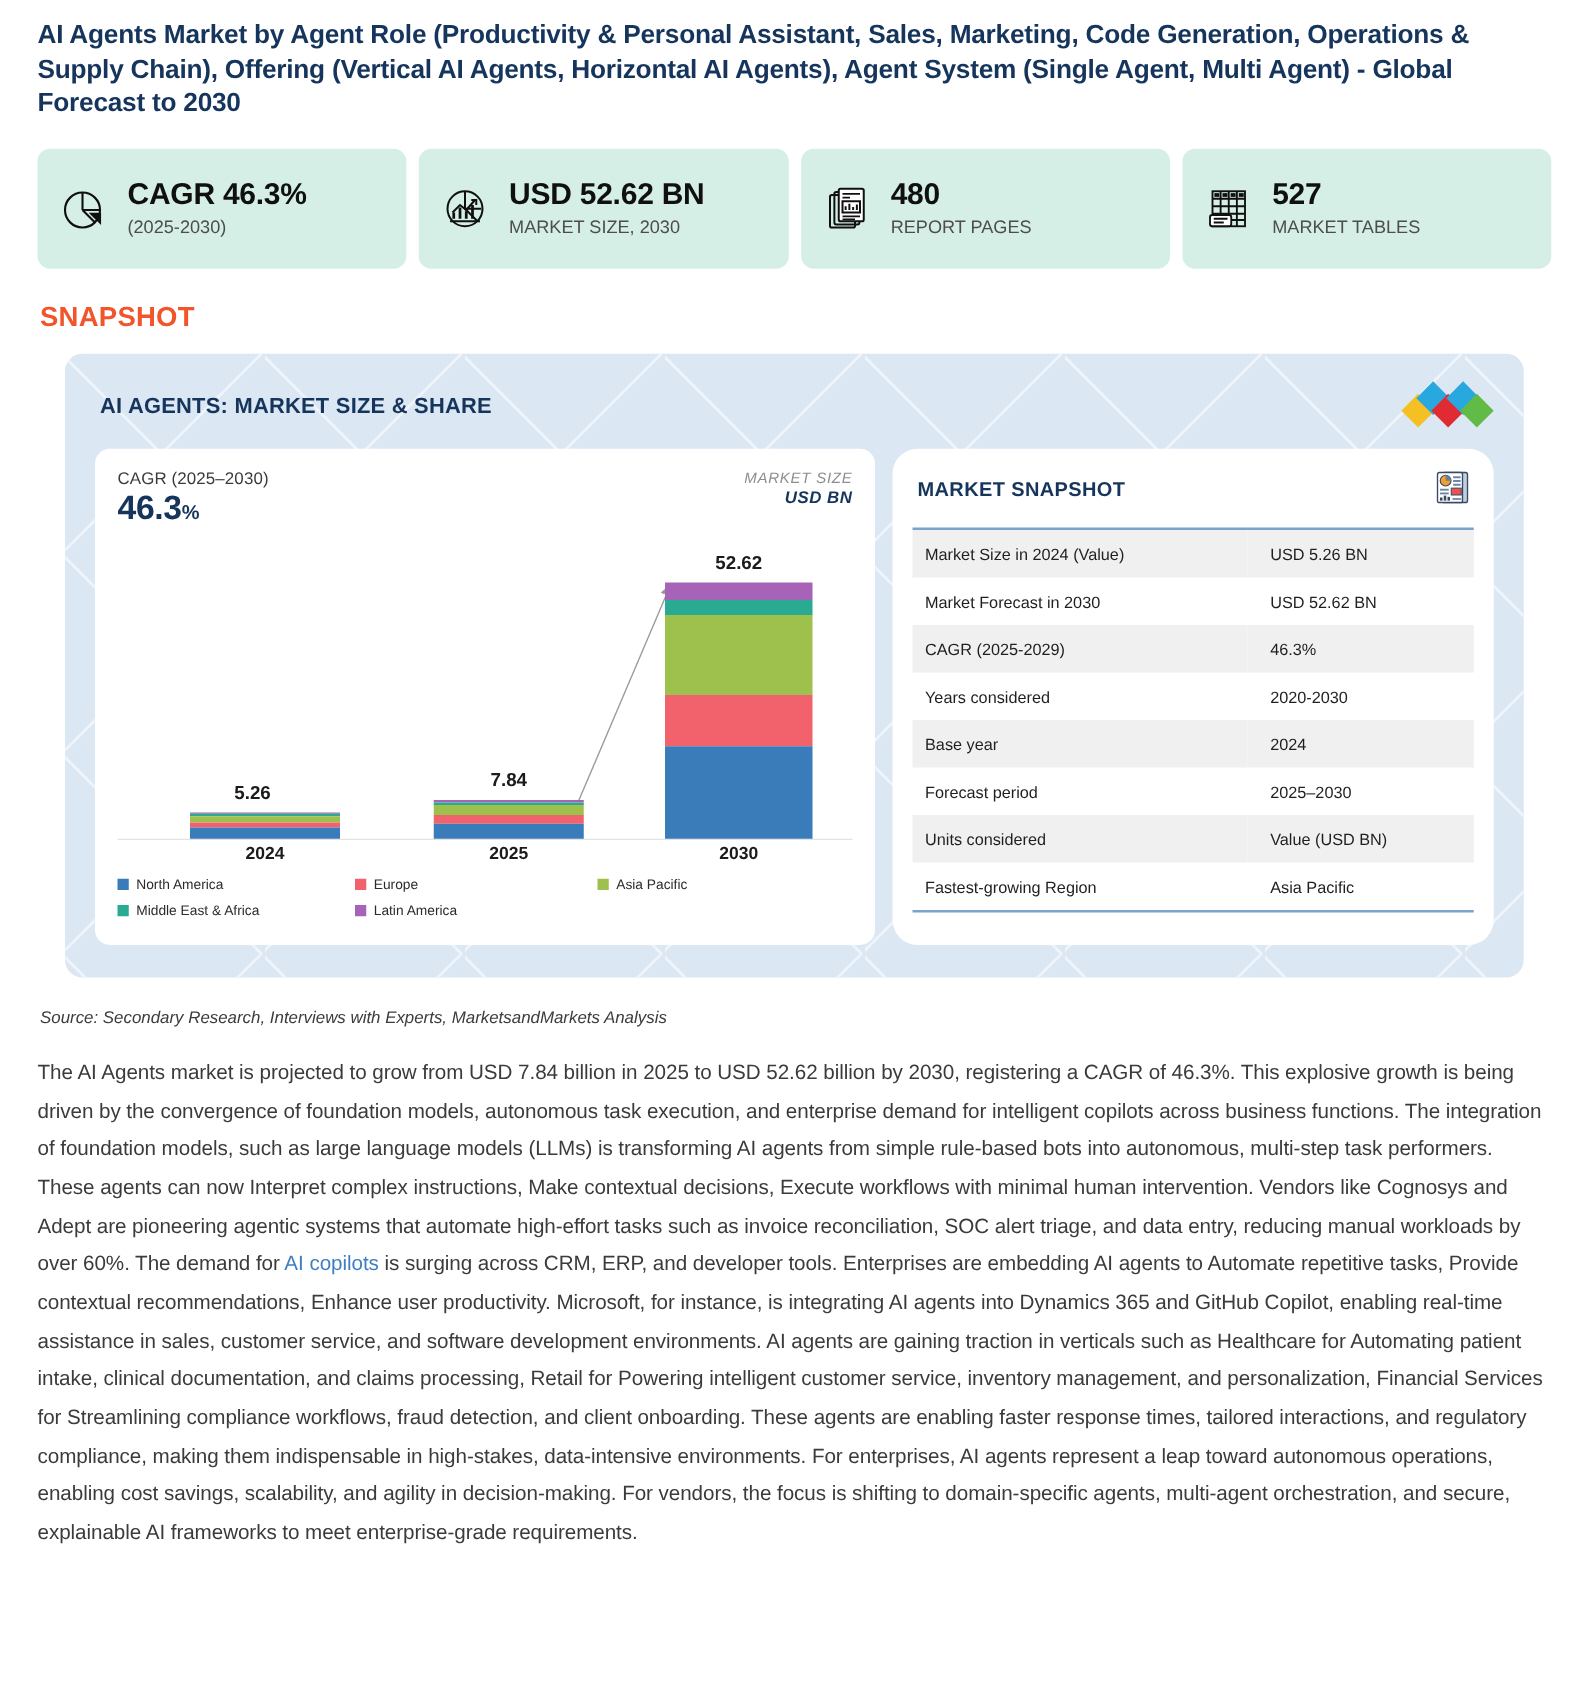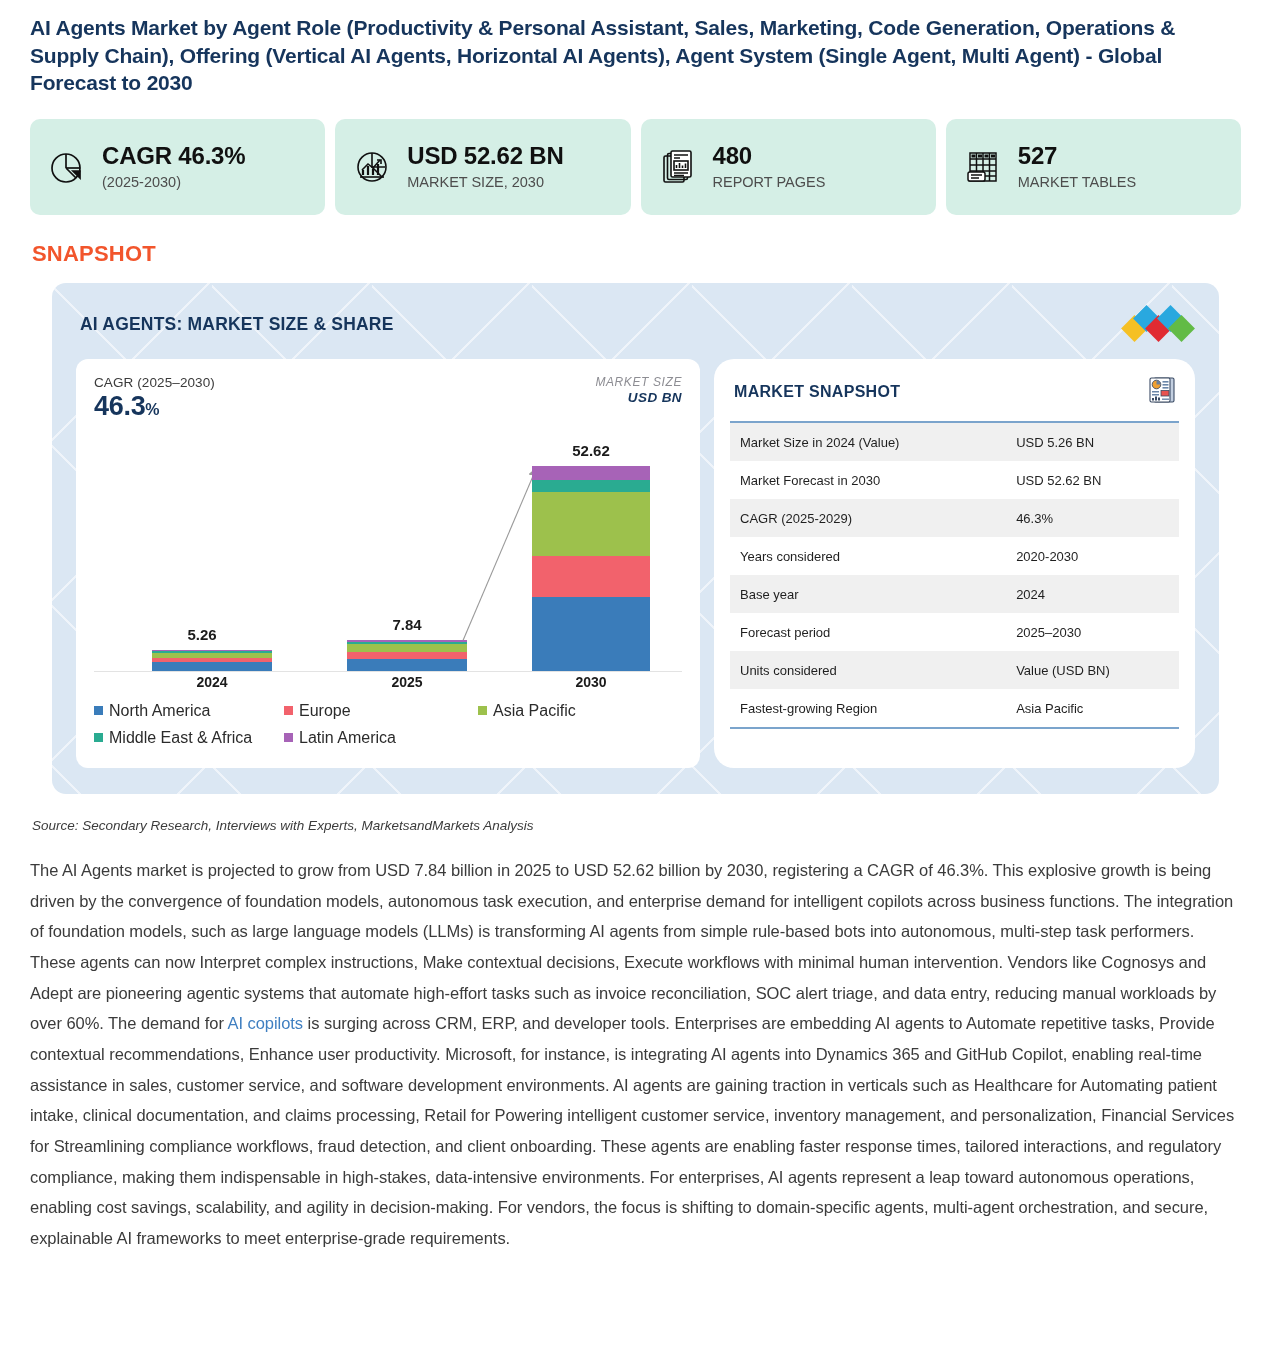--- a/index.html
+++ b/index.html
@@ -134,21 +134,21 @@
     font-size: 14px;
     font-weight: bold;
     color: #1b1b1b;
   }
   .cat-band { position: relative; height: 26px; }
 
   .arrow-svg { position: absolute; left: 0; top: 0; pointer-events: none; }
 
   .legend { margin-top: 4px; }
   .legend-row { display: flex; margin-bottom: 9px; }
-  .legend-item { display: flex; align-items: center; gap: 6px; font-size: 16px; color: #2b2b2b; }
+  .legend-item { display: flex; align-items: center; gap: 6px; font-size: 11px; color: #2b2b2b; }
   .legend-sw { width: 9px; height: 9px; flex: 0 0 9px; }
 
   
   .snap-panel {
     background: #ffffff;
     border-radius: 20px;
     flex: 1 1 auto;
     padding: 16px 16px 10px 16px;
     display: flex;
     flex-direction: column;

